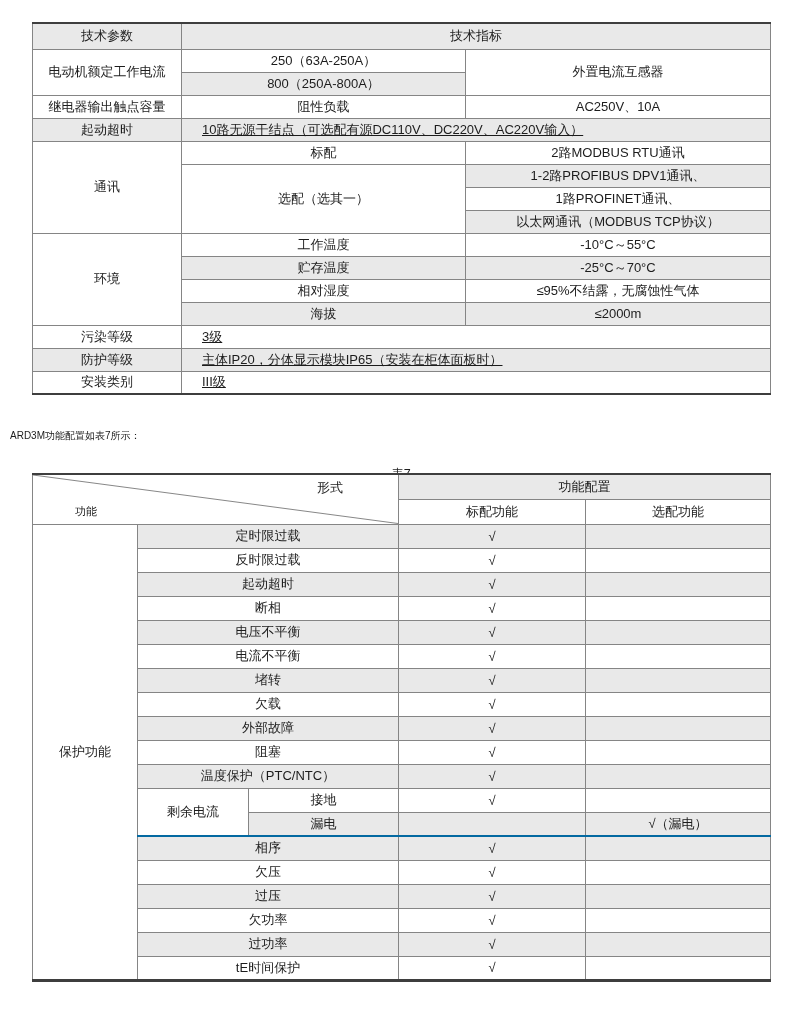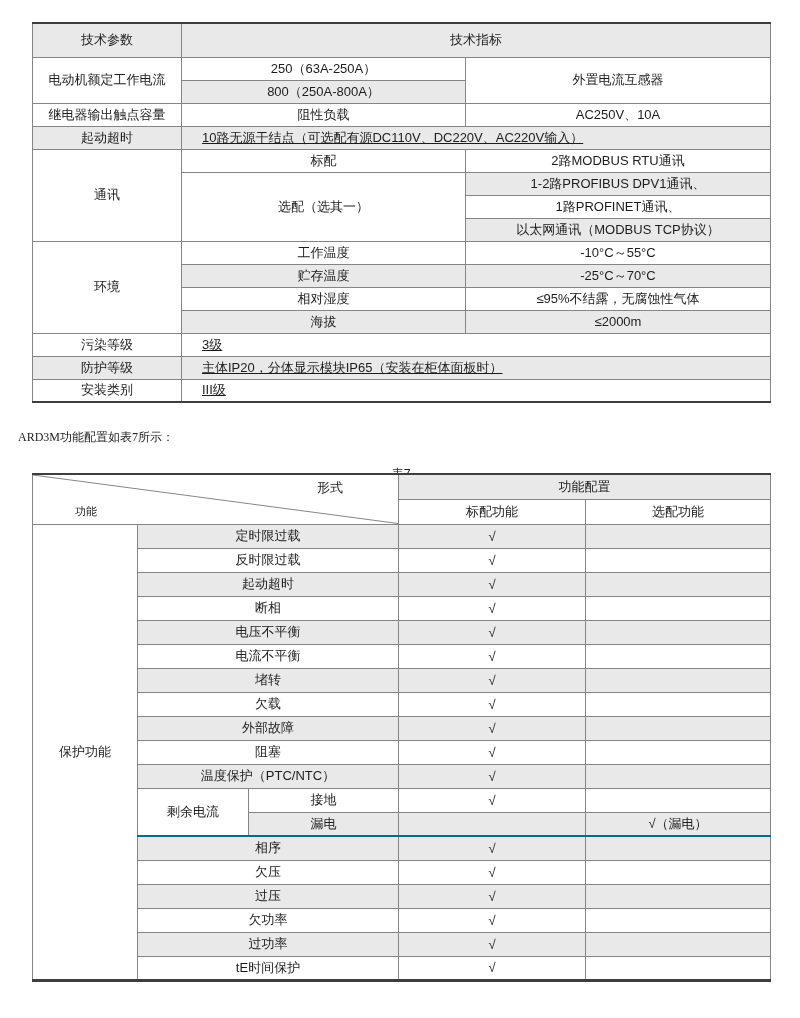--- a/index.html
+++ b/index.html
@@ -18,27 +18,27 @@
     border:1px solid var(--grid-line);
     font-size:13px;text-align:center;vertical-align:middle;
     padding:0 4px;overflow:hidden;white-space:nowrap;background:#fff;
   }
   tr.g td:not(.m){background:var(--row-shade);}
   td.shade{background:var(--row-shade);}
   td.left{text-align:left;padding-left:20px;text-decoration:underline;}
   .t1{position:absolute;left:32px;top:22px;width:738px;
       border-top:2px solid var(--table-frame);border-bottom:2px solid var(--table-frame);}
   .t1 tr{height:23px;}
-  .t1 tr.hdr{height:34px;}
+  .t1 tr.hdr{height:26px;}
   .t2{position:absolute;left:32px;top:473px;width:738px;
       border-top:2px solid var(--table-frame);border-bottom:3px solid var(--table-frame);}
   .t2 tr{height:24px;}
   .t2 tr.hdr{height:25px;}
   .t2 tr.sect td{border-top:2px solid #0369a1;}
-  .caption{position:absolute;left:18px;top:429px;font-size:12px;font-family:Liberation Serif, serif;}
+  .caption{position:absolute;left:10px;top:429px;font-size:10px;}
   .tlabel{position:absolute;left:32px;top:466px;width:738px;text-align:center;font-size:12.5px;}
   td.diag{position:relative;padding:0;margin-left:33px;}
   td.diag svg{position:absolute;left:0;top:0;width:100%;height:100%;display:block;}
   .dtr{position:absolute;top:4px;right:55px;font-size:13px;}
   .dbl{position:absolute;bottom:5px;left:42px;font-size:11px;}
 </style>
 </head>
 <body>
 
 <div class="page">

